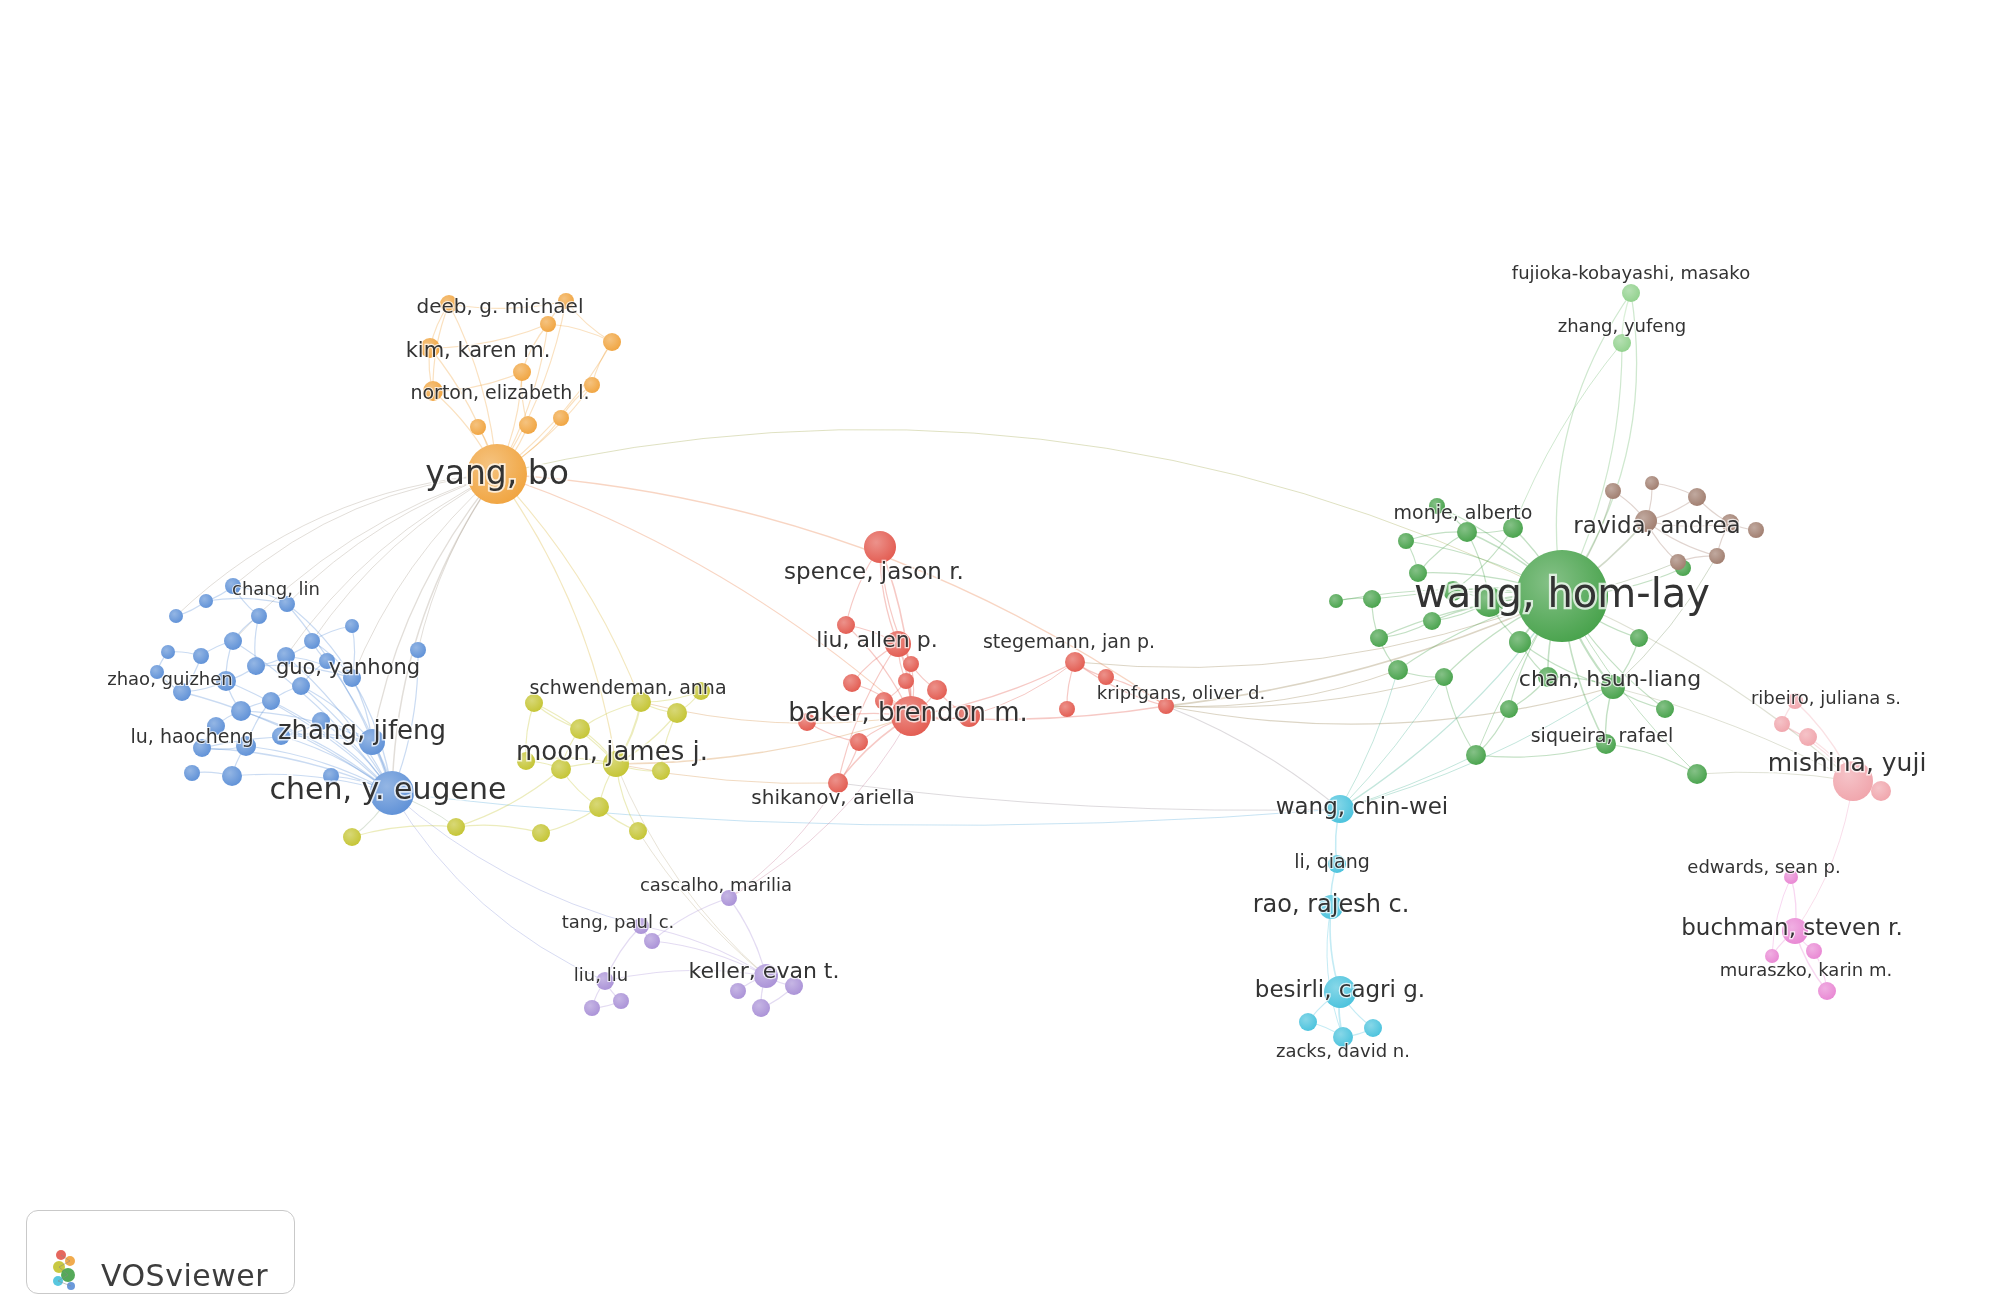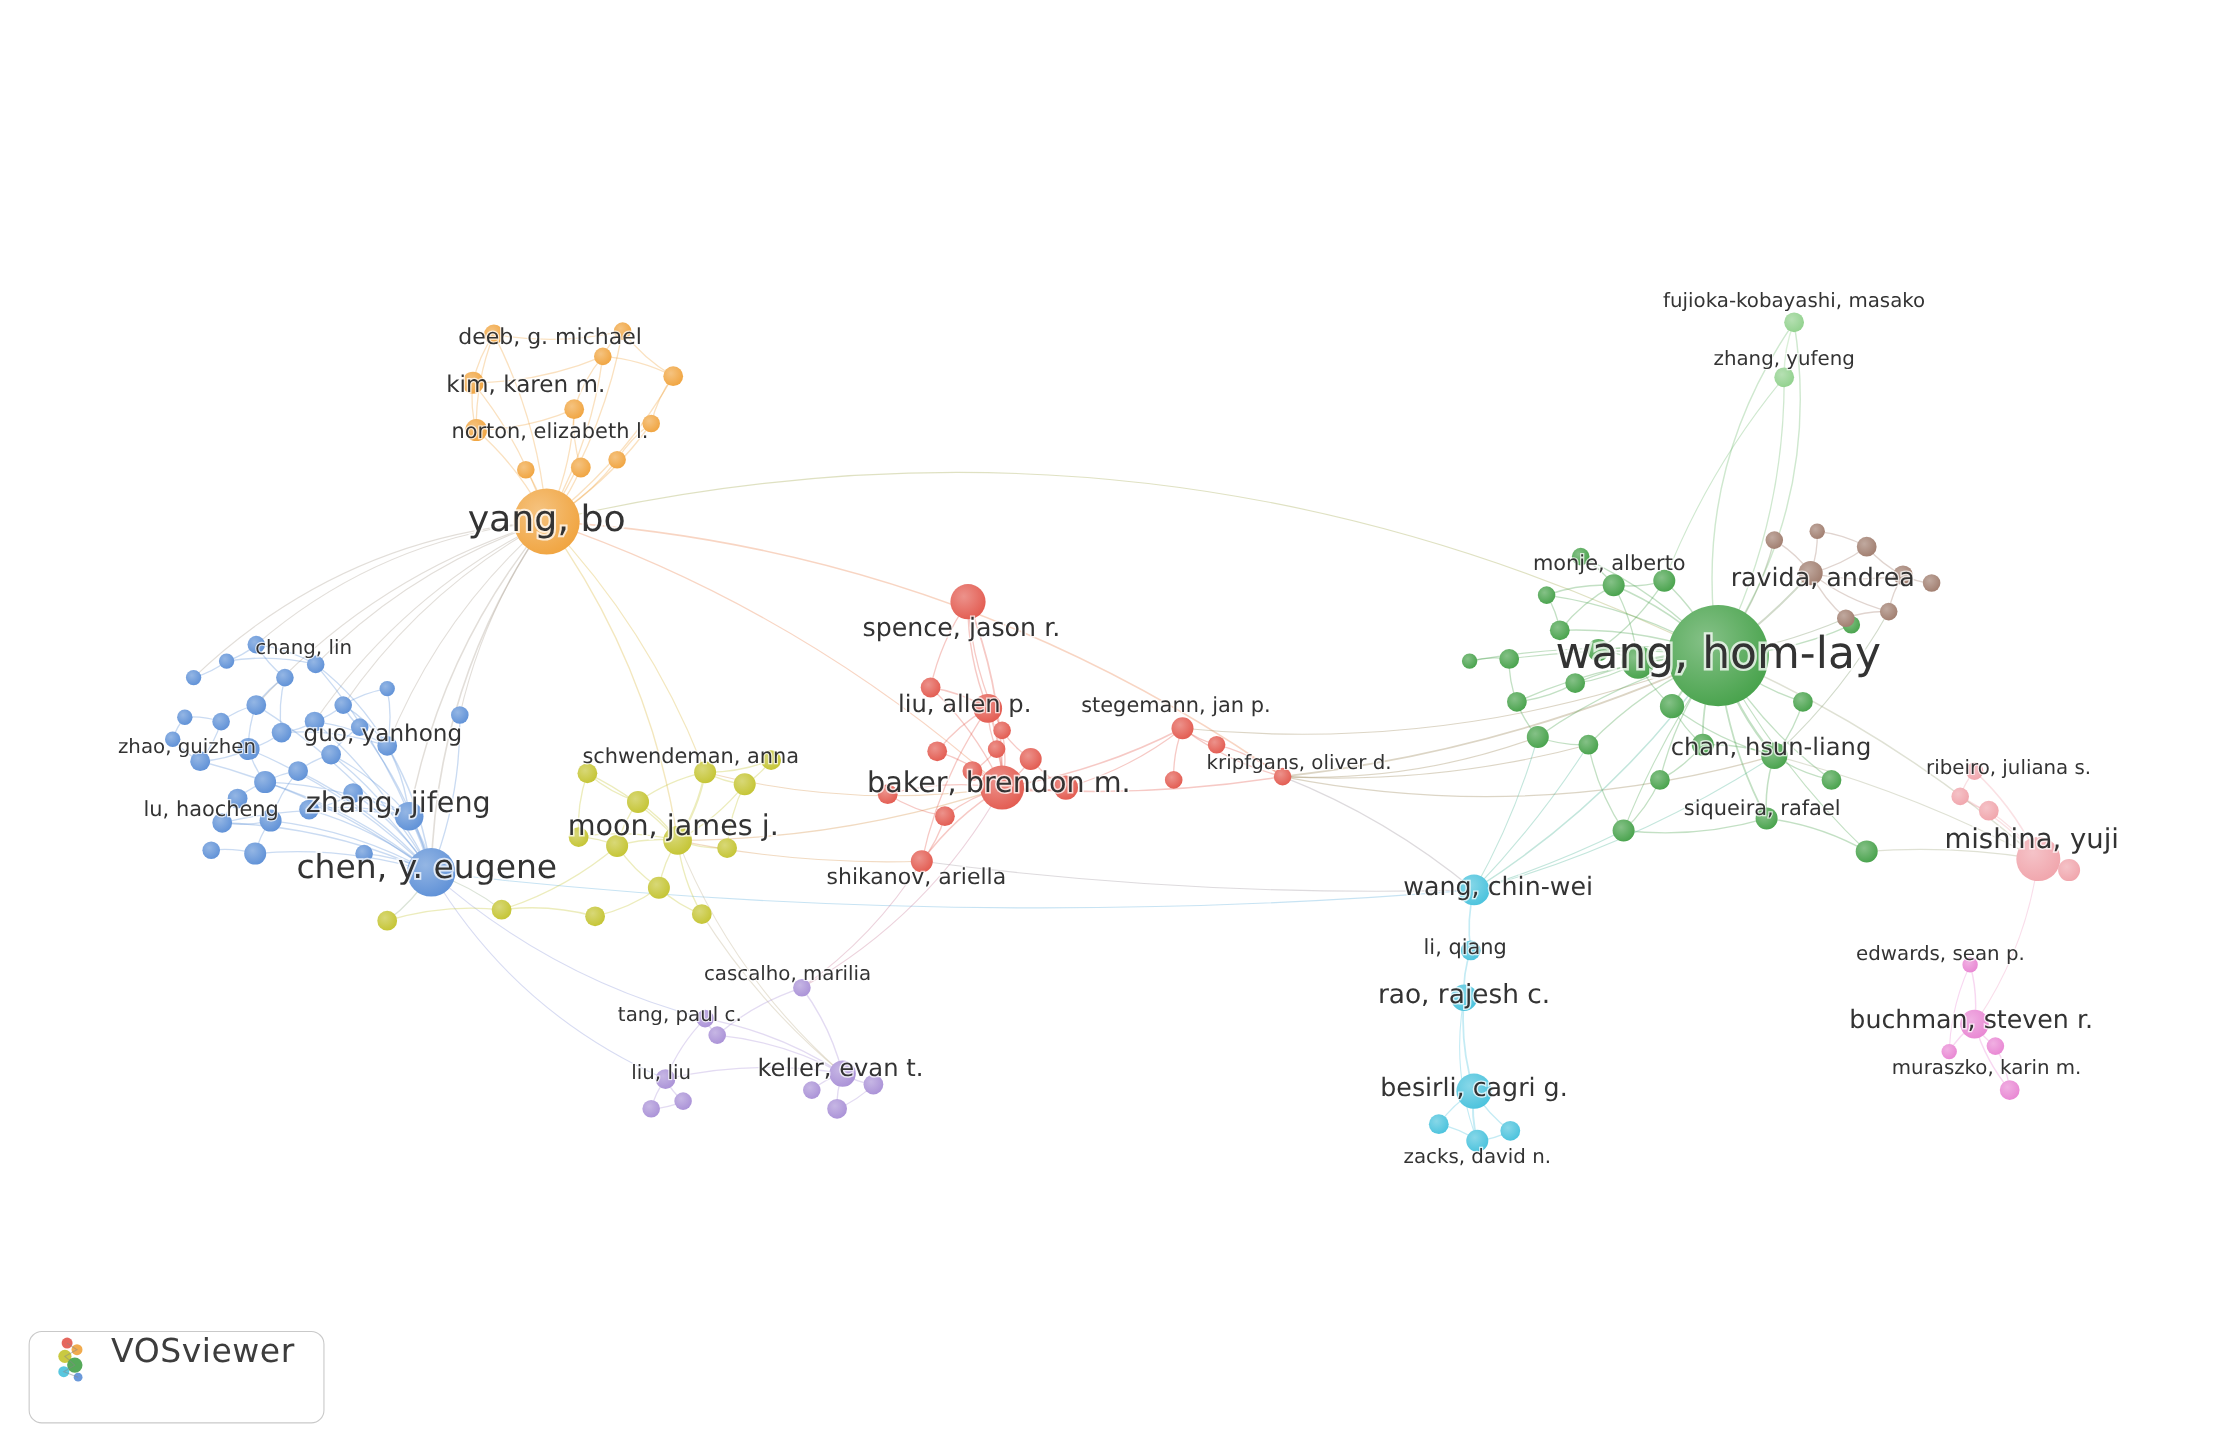--- a/index.html
+++ b/index.html
@@ -2,21 +2,21 @@
 <html><head>
 <meta charset="utf-8">
 <style>
   html,body{margin:0;padding:0;background:#ffffff;}
   .stage{position:relative;width:2014px;height:1308px;background:#ffffff;overflow:hidden;
          font-family:"DejaVu Sans",sans-serif;}
   #net{position:absolute;left:0;top:0;}
   #net text{font-family:"DejaVu Sans",sans-serif;paint-order:stroke;stroke:#ffffff;
             stroke-opacity:.75;}
   .logo-box{position:absolute;left:26px;top:1210px;height:84px;border:1px solid #c9c9c9;
-            border-radius:12px;background:#fff;display:flex;align-items:flex-start;
+            border-radius:12px;background:#fff;display:flex;align-items:flex-end;
             padding:0 26px 0 20px;gap:14px;box-sizing:border-box;}
   .logo-text{font-size:30px;color:#3d3d3d;letter-spacing:.5px;}
 </style>
 </head>
 <body>
 
 <div class="stage">
   <svg id="net" width="2014" height="1308" viewBox="0 0 2014 1308">
       <defs>
         <radialGradient id="grad0" cx="38%" cy="35%" r="75%">

